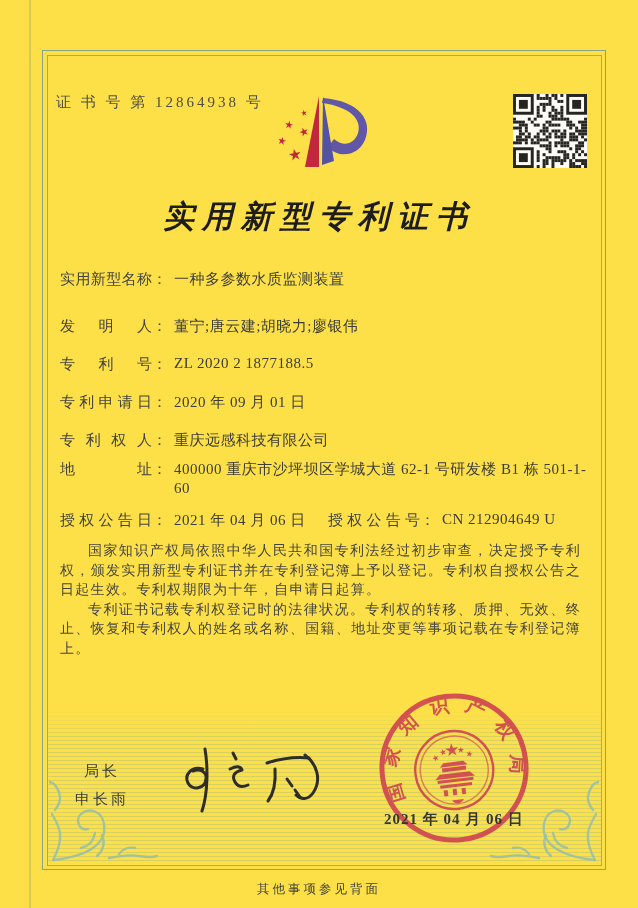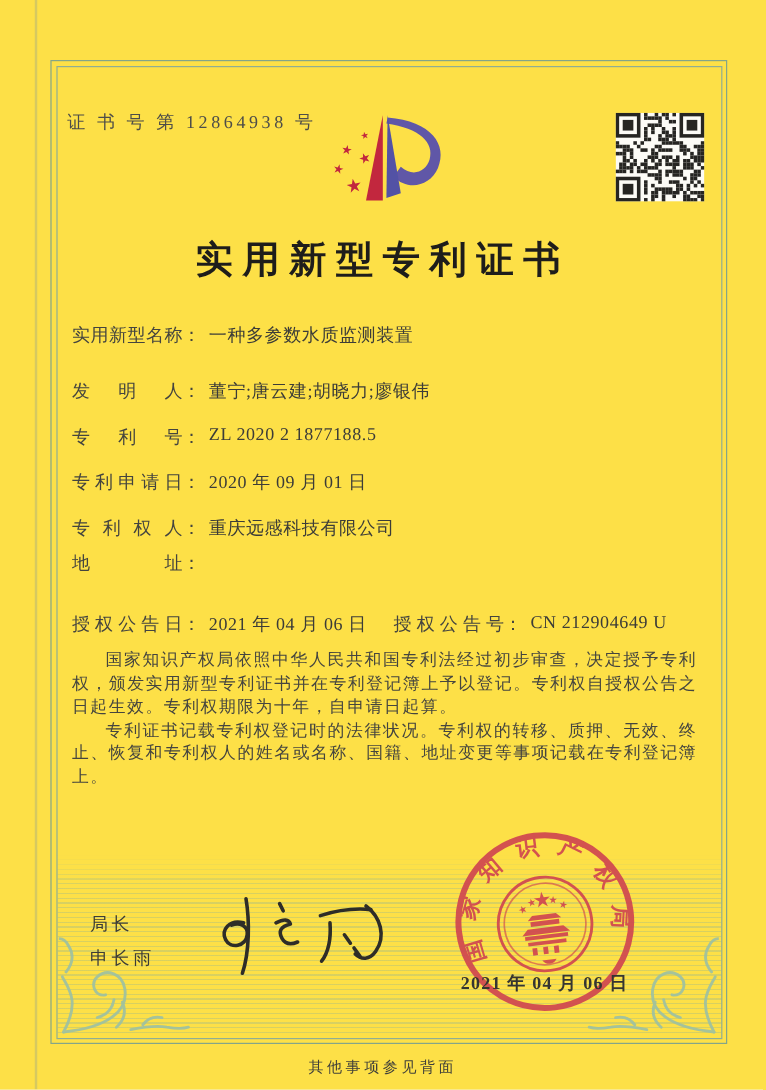--- a/index.html
+++ b/index.html
@@ -18,21 +18,21 @@
     left:42px; top:50px; width:564px; height:820px;
     border:1.6px solid #84a589;
   }
   .border-inner {
     left:46.5px; top:54.5px; width:555px; height:811px;
     border:1px solid #8fae93;
   }
   .cert-no { left:56px; top:93px; font-size:15px; letter-spacing:3px; color:#4d4d49; }
   .title {
     left:0; top:196px; width:100%; text-align:center;
-    font-size:31px; font-weight:bold; letter-spacing:8px; color:#1e1d1b;
+    font-size:31px; font-weight:bold; letter-spacing:8px; color:#1e1d1b;font-style:italic;
   }
   .field-row { left:60px; font-size:15px; color:#3f3f3b; display:flex; align-items:flex-start; }
   .f-label {
     display:inline-block; width:92px; text-align:justify; text-align-last:justify;
     color:#44443f; flex:none;
   }
   .f-colon { flex:none; color:#44443f; }
   .f-value { padding-left:7px; letter-spacing:.5px; color:#3c3c38; }
   .row-name { top:270px; }
   .row-inventor { top:317px; }
@@ -50,21 +50,21 @@
   }
   .paras p { text-indent:2em; }
   .band {
     left:47.5px; top:712px; width:553px; height:152px;
     background:repeating-linear-gradient(180deg,
       rgba(142,180,150,.34) 0px, rgba(142,180,150,.34) 1px,
       rgba(255,255,255,0) 1px, rgba(255,255,255,0) 4px);
     -webkit-mask-image:linear-gradient(180deg, transparent 0, #000 26px);
     mask-image:linear-gradient(180deg, transparent 0, #000 26px);
   }
-  .sig-block { left:75px; top:757px; font-size:15px; line-height:28px; letter-spacing:3px; color:#3c3c37; }
+  .sig-block { left:75px; top:757px; font-size:15px; line-height:28px; letter-spacing:3px; color:#3c3c37;text-align:center; }
   .seal-date { left:384px; top:810px; font-size:15px; letter-spacing:1px; color:#353531; font-weight:bold; }
   .footer-page { left:0; top:849px; width:100%; text-align:center; font-size:12.5px; letter-spacing:2px; color:#4c4c47; }
   .back-note { left:0; top:881px; width:100%; text-align:center; font-size:12.5px; letter-spacing:3px; color:#3f3f3a; }
   svg { display:block; }
 </style>
 </head>
 <body>
 
 <div class="page">
 
@@ -380,20 +380,21 @@
     <span class="f-value">2020 年 09 月 01 日</span>
   </div>
   <div class="abs field-row row-patentee">
     <span class="f-label">专利权人</span>
       <span class="f-colon">：</span>
     <span class="f-value">重庆远感科技有限公司</span>
   </div>
   <div class="abs field-row row-address">
     <span class="f-label">地址</span>
       <span class="f-colon">：</span>
+    <span class="f-value">400000 重庆市沙坪坝区学城大道 62-1 号研发楼 B1 栋 501-1-60</span>
   </div>
   <div class="abs field-row row-grant">
     <span class="pair1">
       <span class="f-label">授权公告日</span>
         <span class="f-colon">：</span>
       <span class="f-value">2021 年 04 月 06 日</span>
     </span>
     <span class="pair2">
       <span class="f-label">授权公告号</span>
         <span class="f-colon">：</span>

